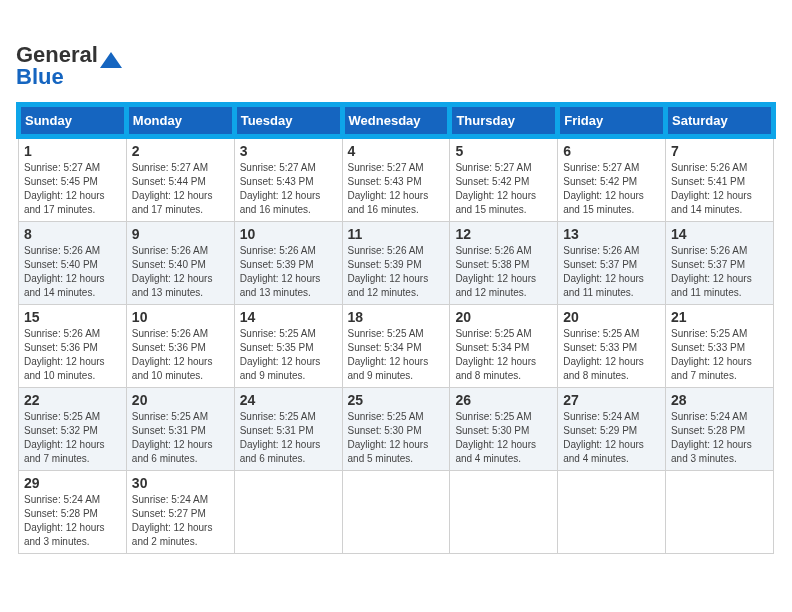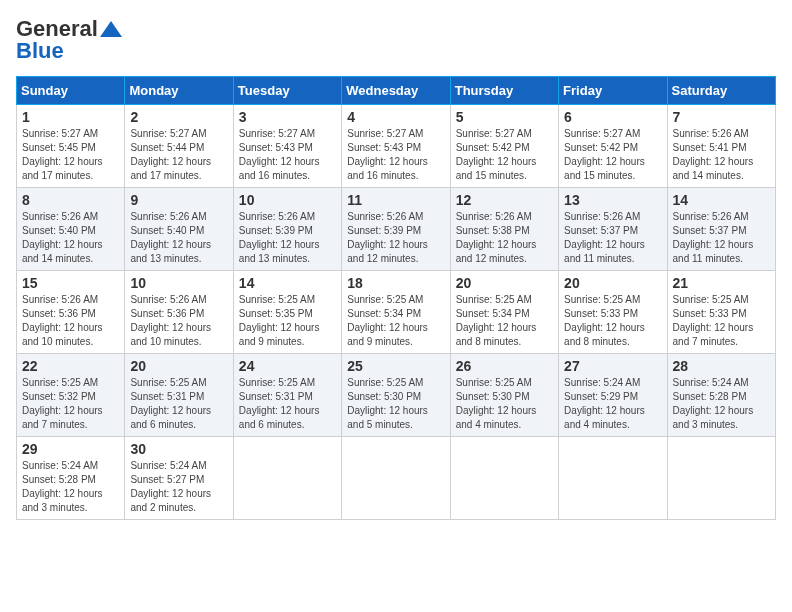--- a/index.html
+++ b/index.html
@@ -16,21 +16,22 @@
       align-items: flex-start;
       margin-bottom: 12px;
     }
     .logo {
       display: flex;
       flex-direction: column;
       align-items: flex-start;
     }
     .logo-line {
       display: flex;
-      align-items: center;
+      align-items: flex-end;
+      margin-top: 26px;
     }
     .title-area {
       text-align: right;
     }
     .month-title {
       font-size: 34px;
       font-weight: bold;
       color: #333;
     }
     .location-title {
@@ -42,21 +43,21 @@
       border-collapse: collapse;
       font-size: 11px;
     }
     .calendar-table th {
       background-color: #1565c0;
       color: #fff;
       padding: 6px 4px;
       text-align: left;
       font-size: 13px;
       font-weight: bold;
-      border: 1px solid #0ea5e9;
+      border: 5px solid #0ea5e9;
     }
     .calendar-table td {
       border: 1px solid #d0d0d0;
       vertical-align: top;
       padding: 4px 5px;
       width: calc(100% / 7);
       min-height: 80px;
     }
     .day-number {
       font-size: 14px;

